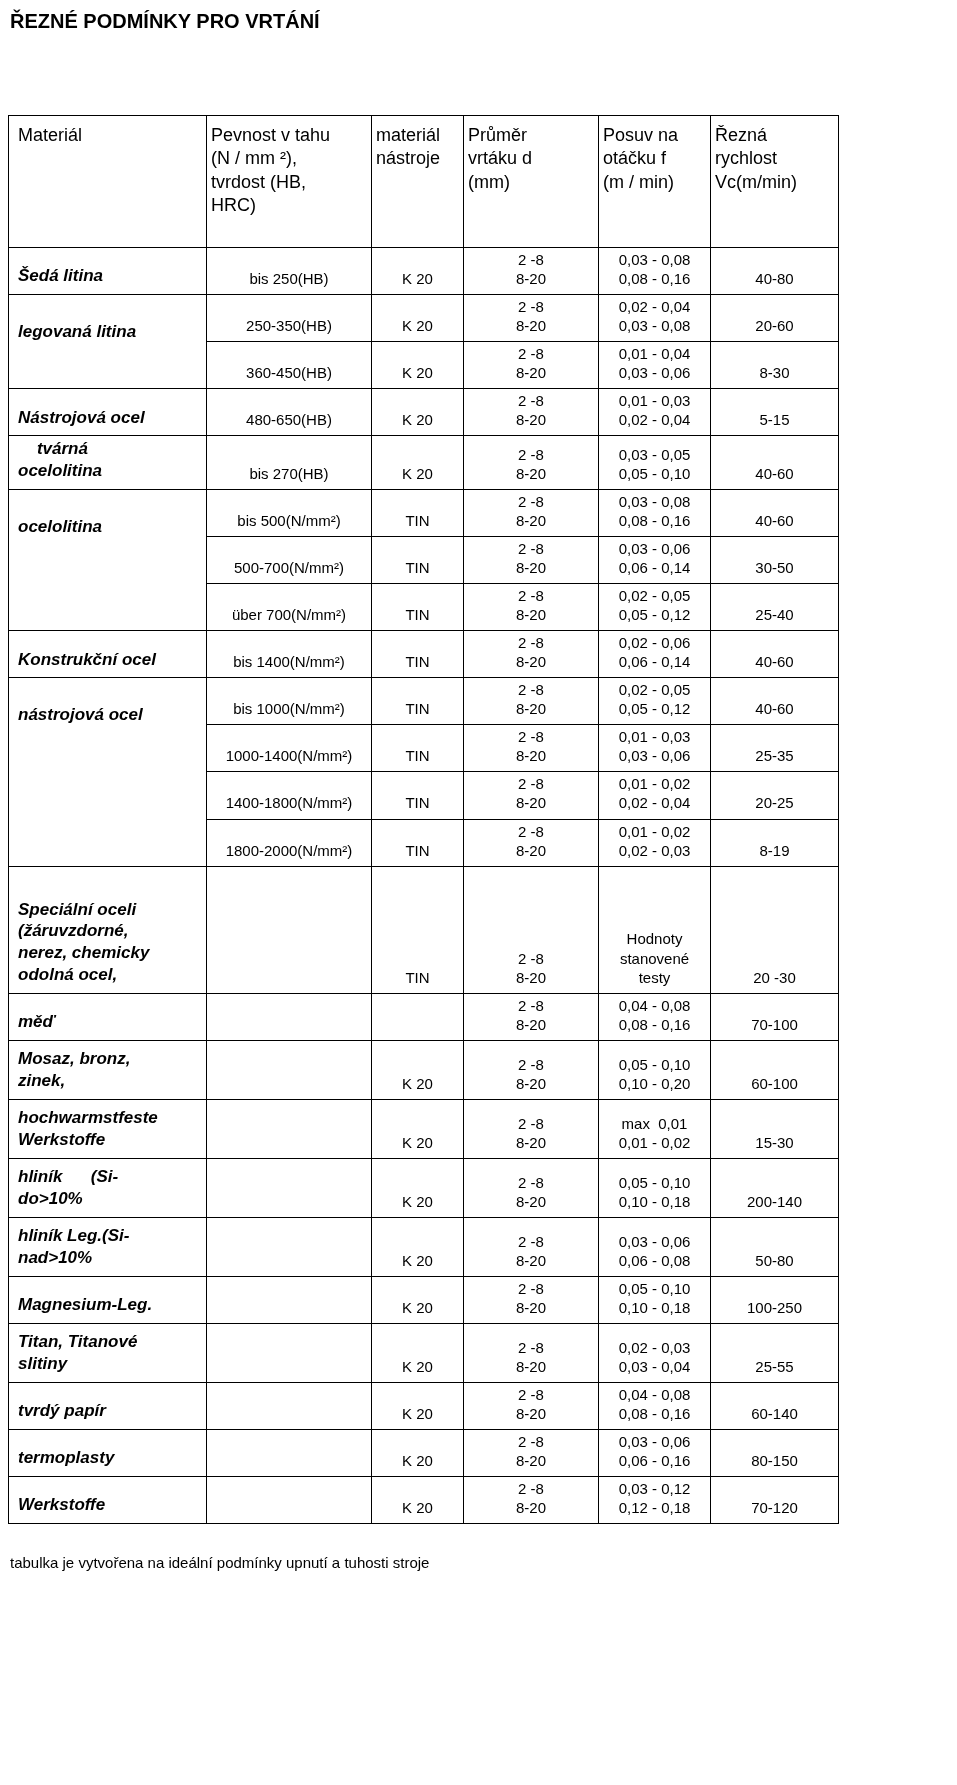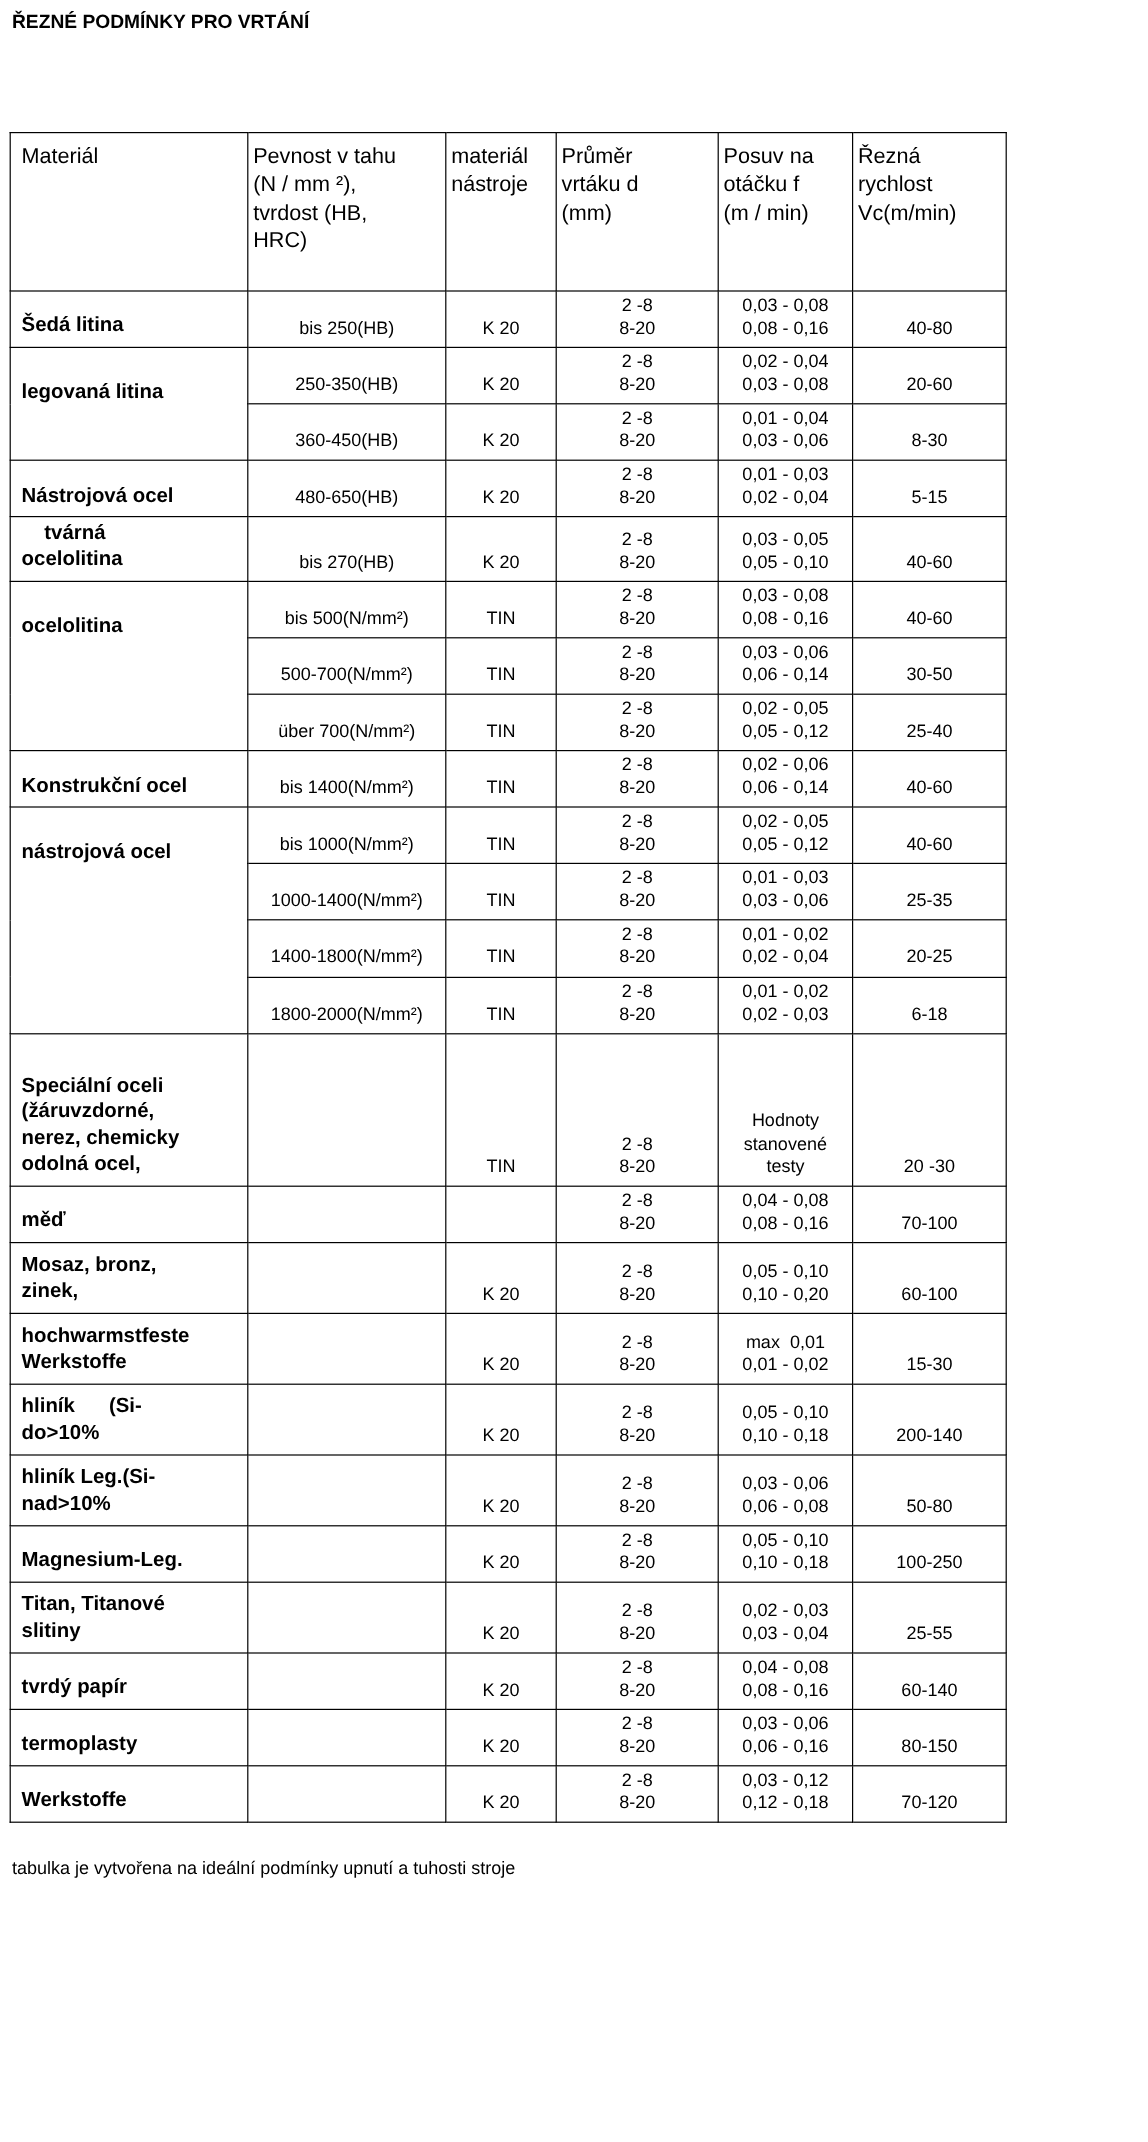--- a/index.html
+++ b/index.html
@@ -9,21 +9,21 @@
   }
   body {
     width: 957px;
     min-height: 1785px;
     box-sizing: border-box;
     padding: 10px 0 0 8px;
     font-family: "Liberation Sans", sans-serif;
     color: #000000;
   }
   .doc-title {
-    font-size: 16px;
+    font-size: 20px;
     font-weight: bold;
     margin: 0 0 0 2px;
     white-space: pre-wrap;
   }
   table.cond-table {
     border-collapse: collapse;
     table-layout: fixed;
     width: 830px;
     margin-top: 82px;
   }
@@ -46,20 +46,21 @@
     padding-left: 9px;
   }
   td.mat {
     font-weight: bold;
     font-size: 17px;
     vertical-align: bottom;
     text-align: left;
     padding: 2px 4px 7px 9px;
     white-space: pre-wrap;
     line-height: 1.28;
+    font-style: italic;
   }
   td.mat.merged {
     vertical-align: top;
     padding-top: 26px;
   }
   td.c {
     font-size: 15px;
     text-align: center;
     vertical-align: bottom;
     padding: 2px 2px 6px 2px;
@@ -229,21 +230,21 @@
 0,02 - 0,04</td>
       <td class="c">20-25</td>
     </tr>
     <tr class="h47">
       <td class="c">1800-2000(N/mm²)</td>
       <td class="c">TIN</td>
       <td class="c">2 -8
 8-20</td>
       <td class="c">0,01 - 0,02
 0,02 - 0,03</td>
-      <td class="c">6-18</td>
+      <td class="c">8-19</td>
     </tr>
     <tr class="h127">
       <td class="mat">Speciální oceli
 (žáruvzdorné,
 nerez, chemicky
 odolná ocel,</td>
       <td class="c"></td>
       <td class="c">TIN</td>
       <td class="c">2 -8
 8-20</td>

